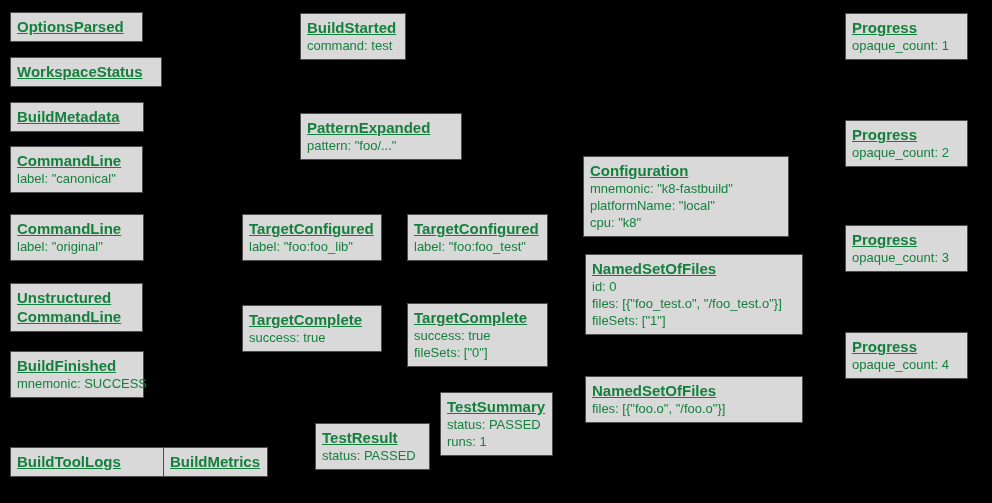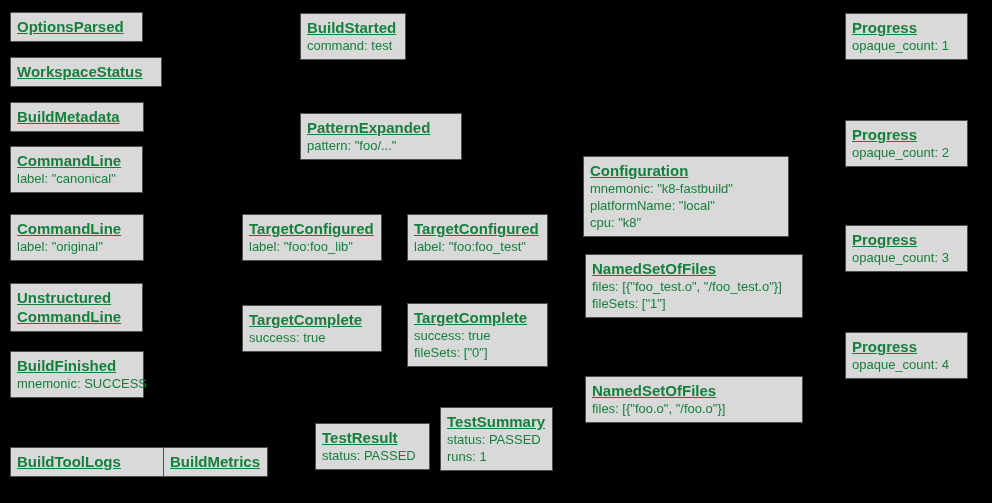--- a/index.html
+++ b/index.html
@@ -104,36 +104,37 @@
     <div class="box-title">TargetComplete</div>
     <div class="box-line">success: true</div>
     <div class="box-line">fileSets: ["0"]</div>
   </div>
 
   <div class="box" style="left:315px;top:423px;width:115px">
     <div class="box-title">TestResult</div>
     <div class="box-line">status: PASSED</div>
   </div>
 
-  <div class="box" style="left:440px;top:407px;width:113px">
+  <div class="box" style="left:440px;top:392px;width:113px">
     <div class="box-title">TestSummary</div>
     <div class="box-line">status: PASSED</div>
     <div class="box-line">runs: 1</div>
   </div>
 
 
   <div class="box" style="left:583px;top:156px;width:206px">
     <div class="box-title">Configuration</div>
     <div class="box-line">mnemonic: "k8-fastbuild"</div>
     <div class="box-line">platformName: "local"</div>
     <div class="box-line">cpu: "k8"</div>
   </div>
 
   <div class="box" style="left:585px;top:254px;width:218px">
     <div class="box-title">NamedSetOfFiles</div>
+    <div class="box-line">id: 0</div>
     <div class="box-line">files: [{"foo_test.o", "/foo_test.o"}]</div>
     <div class="box-line">fileSets: ["1"]</div>
   </div>
 
   <div class="box" style="left:585px;top:376px;width:218px">
     <div class="box-title">NamedSetOfFiles</div>
     <div class="box-line">files: [{"foo.o", "/foo.o"}]</div>
   </div>
 
   <div class="box" style="left:845px;top:13px;width:123px">

